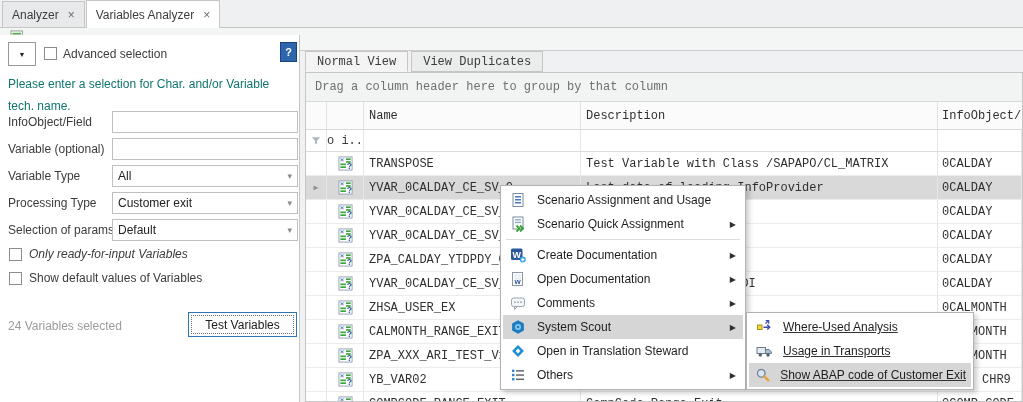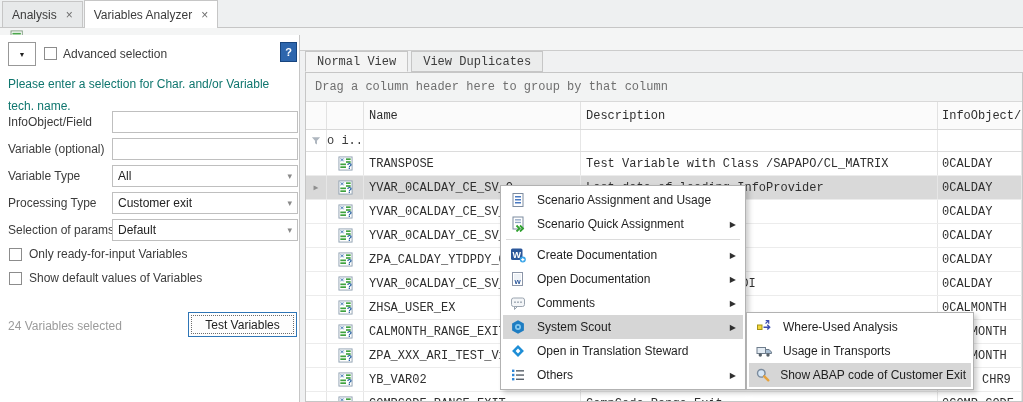--- a/index.html
+++ b/index.html
@@ -50,36 +50,36 @@
 .c-ind { width:21px; flex:0 0 21px; justify-content:center; color:#8f8f8f; font-size:8px; padding-left:0 !important; }
 .c-icon { width:37px; flex:0 0 37px; justify-content:center; padding-left:0 !important; }
 .c-name { width:217px; flex:0 0 217px; padding-left:5px; color:#2f2f2f; }
 .c-desc { width:357px; flex:0 0 357px; padding-left:5px; color:#2f2f2f; }
 .c-info { flex:1; padding-left:4px; color:#2f2f2f; }
 #tbody .trow:nth-child(6) .c-desc span { padding-left:148px; }
 #tbody .trow:nth-child(10) .c-info span { padding-left:40px; }
 
 
 .context-menu { position:absolute; left:500px; top:185px; width:246px; background:#fff; border:1px solid #b2b2b2; box-shadow:3px 3px 5px rgba(0,0,0,.2); padding:2px; z-index:10; }
-.submenu { position:absolute; left:746px; top:312px; width:228px; background:#fff; border:1px solid #b2b2b2; box-shadow:3px 3px 5px rgba(0,0,0,.2); padding:2px; z-index:11; }
+.submenu { position:absolute; left:746px; top:312px; width:228px; background:#fff; border:1px solid #b2b2b2; box-shadow:3px 3px 5px rgba(0,0,0,.2); padding:2px; z-index:11;text-decoration:underline; }
 .menu-item { height:24px; display:flex; align-items:center; padding:0 5px; color:#1e1e1e; cursor:default; }
 .menu-item.highlighted { background:#d6d6d6; }
 .menu-item .icon { width:20px; display:flex; justify-content:center; align-items:center; }
 .mlabel { margin-left:9px; white-space:nowrap; }
 .arrow { margin-left:auto; font-size:8px; color:#2f2f2f; padding-right:2px; }
 .menu-sep { height:1px; background:#dcdcdc; margin:3px 3px; }
 .icon svg { display:block; }
 </style>
 </head>
 <body>
 
 <div class="app">
   <div class="tabbar" id="wtabs">
       <div class="wtab">
-        <span>Analysis</span>
+        <span>Analyzer</span>
         <span class="tab-close">×</span>
       </div>
       <div class="wtab active">
         <span>Variables Analyzer</span>
         <span class="tab-close">×</span>
       </div>
     </div>
   <div class="toolbar" id="toolbar">
       <span><svg width="18" height="15" viewBox="0 0 19 16">
           <rect x="1" y="1" width="12" height="13" fill="#fff" stroke="#7f9a7f"></rect>
@@ -124,21 +124,21 @@
         </div>
         <div class="frow" style="top: 184px;">
           <span class="flabel">Selection of params.</span>
           <div class="combo">
             <span>Default</span>
             <span class="combo-arrow">▾</span>
           </div>
         </div>
       </div>
     <div id="panel-checkboxes">
-        <div class="cbrow" style="top: 211px;">
+        <div class="cbrow" style="top: 211px; font-style: italic;">
           <span class="cb"></span>
           <span>Only ready-for-input Variables</span>
         </div>
         <div class="cbrow" style="top: 235px;">
           <span class="cb"></span>
           <span>Show default values of Variables</span>
         </div>
       </div>
     <div class="status">24 Variables selected</div>
     <button class="list-btn">Test Variables</button>

